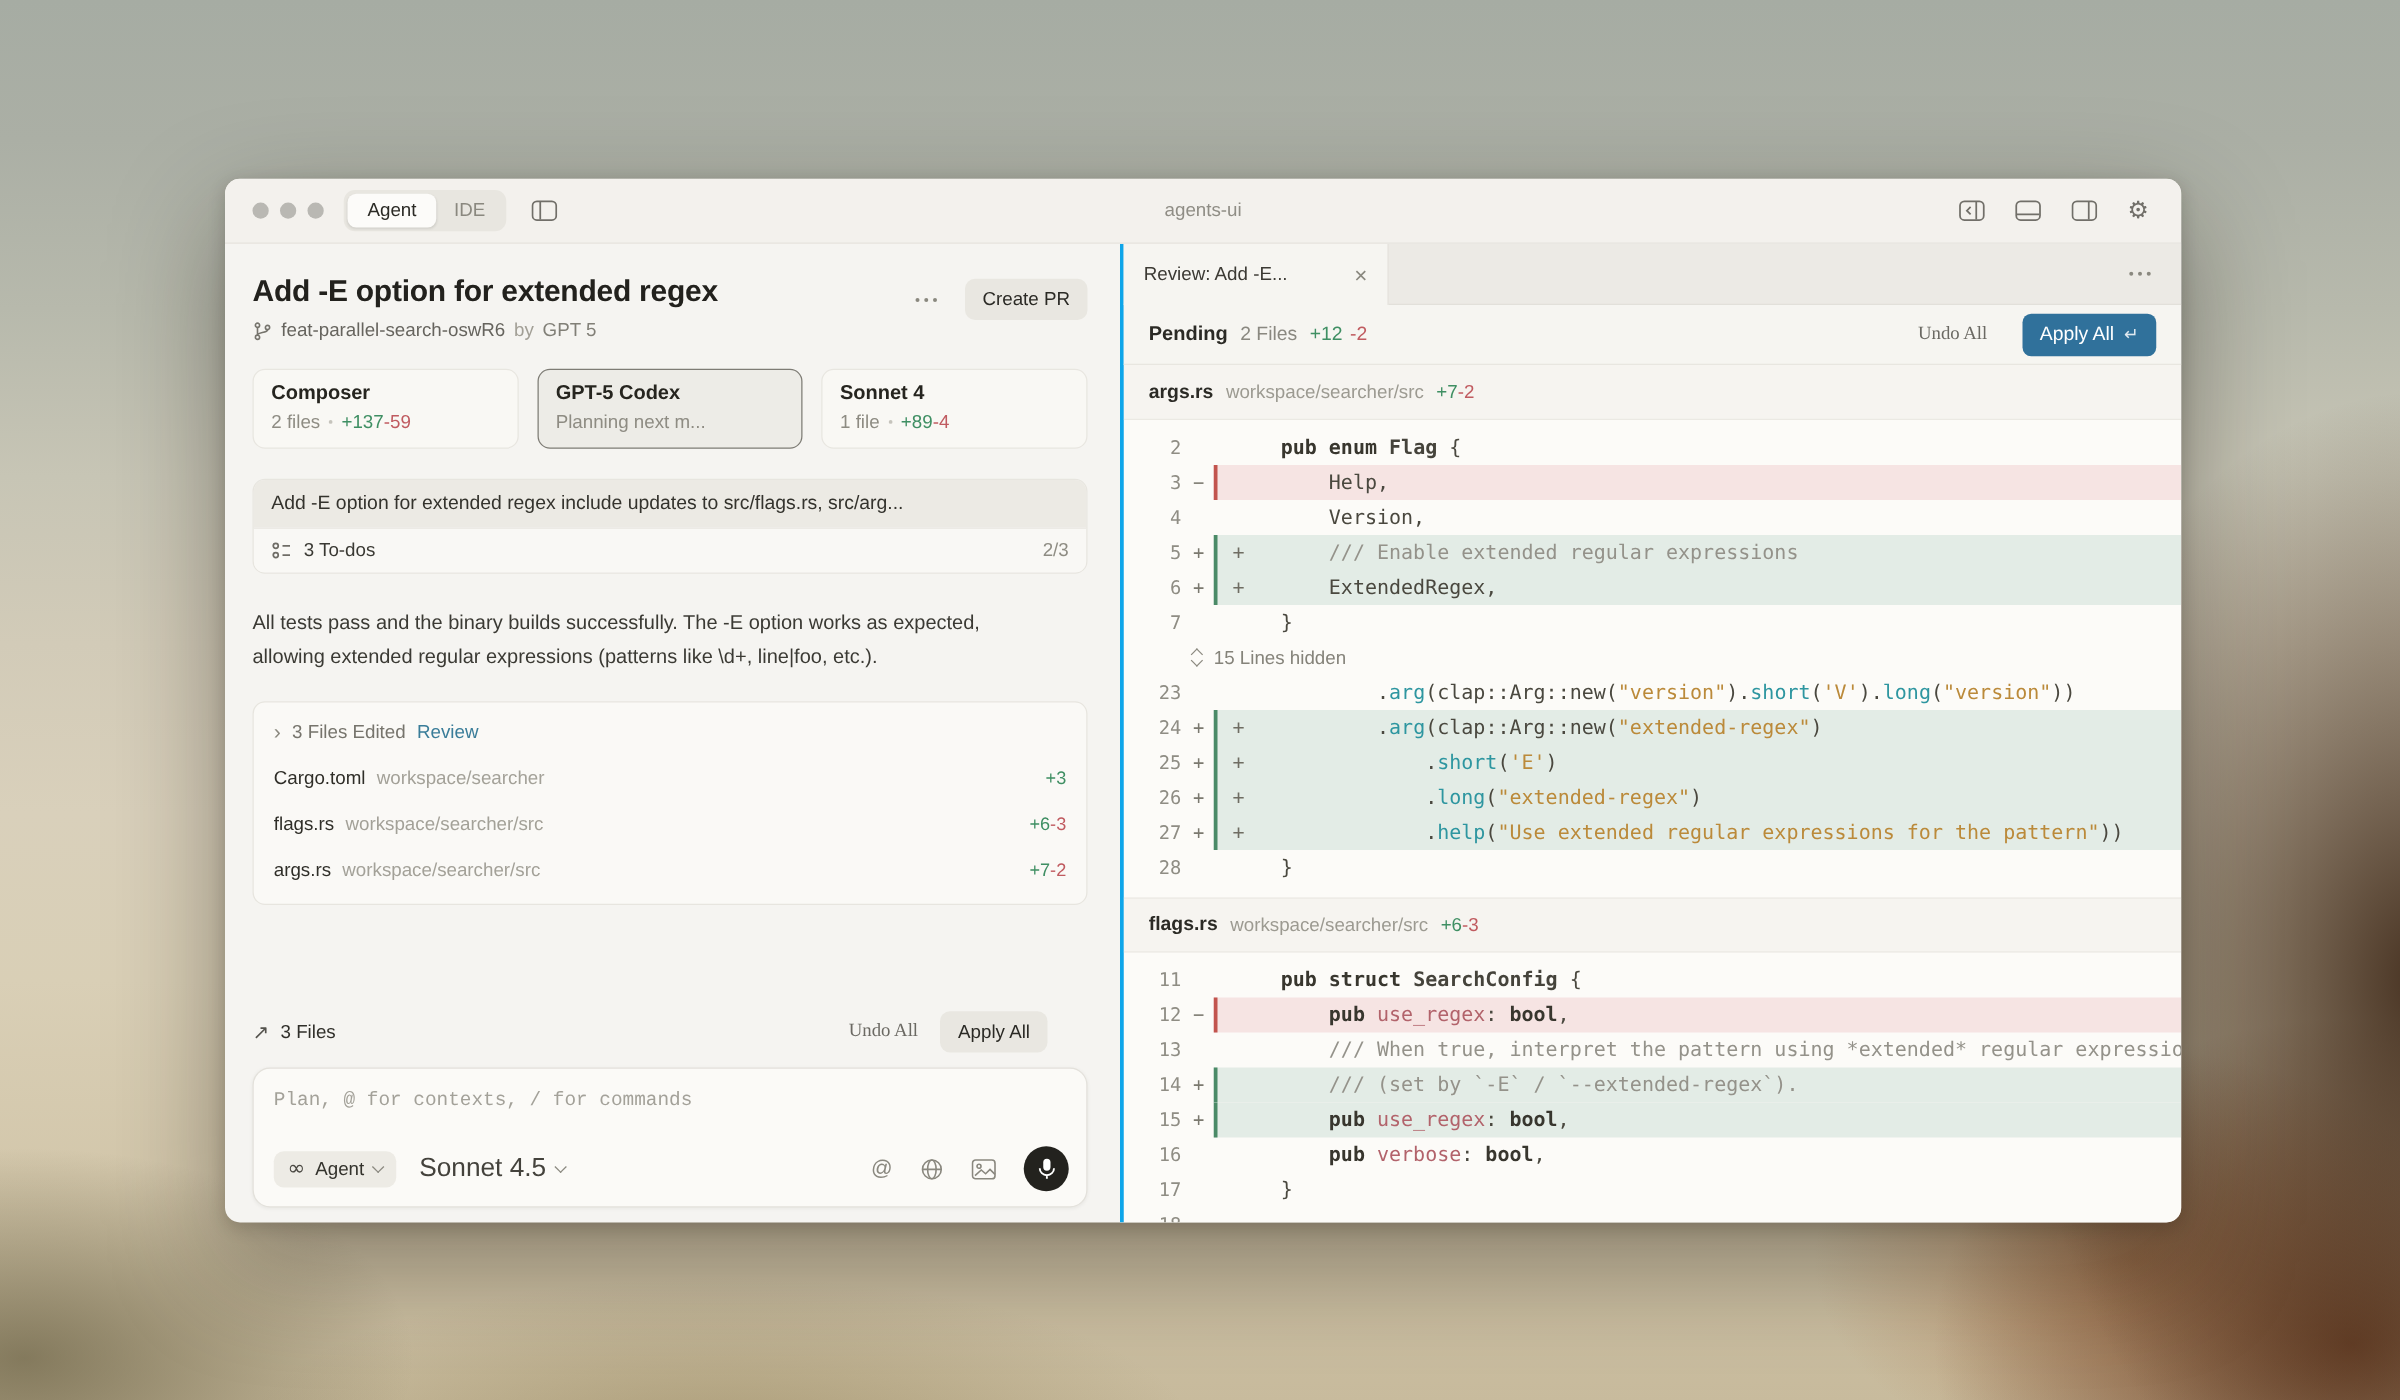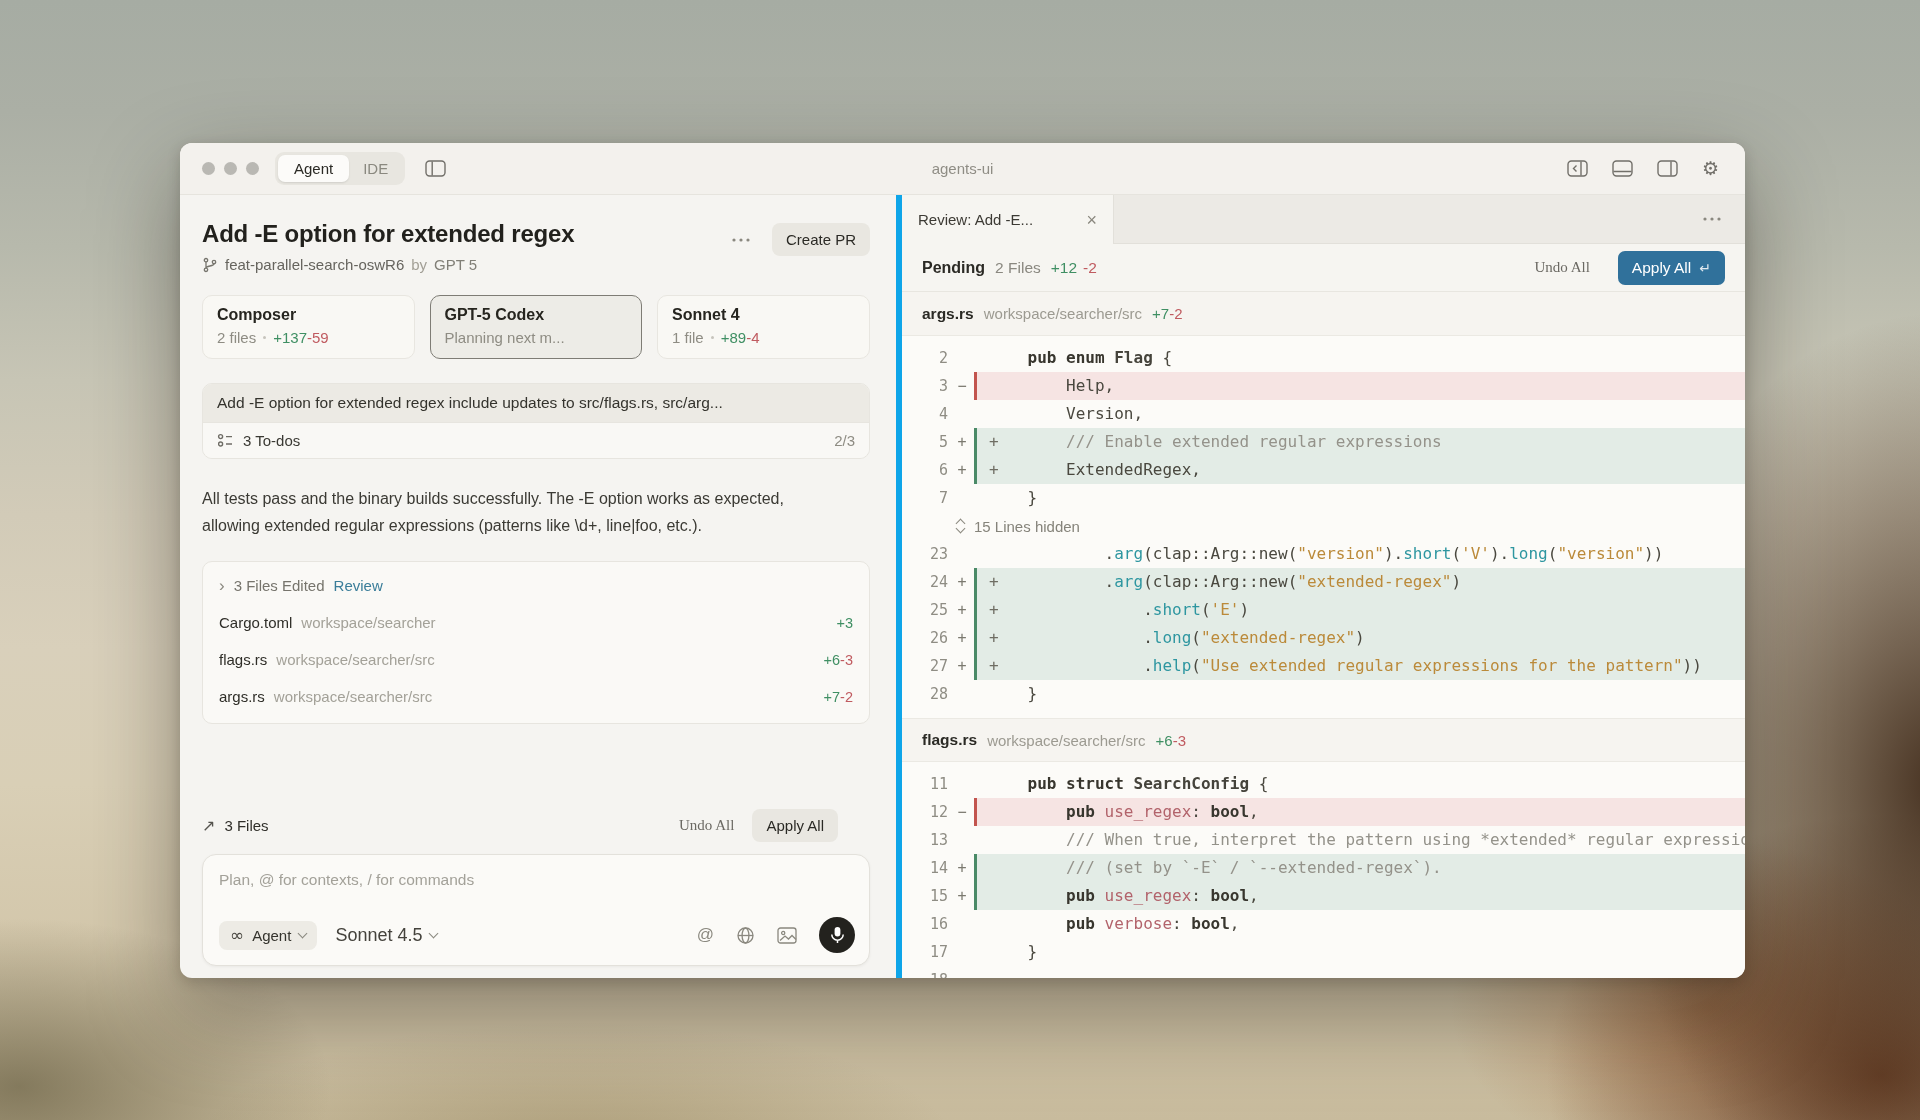--- a/index.html
+++ b/index.html
@@ -30,21 +30,21 @@
   .seg .on{ background:#fcfbf9; border:none; border-radius:7px; padding:5px 16px; font-size:15px; font-weight:500; color:#2b2a25; box-shadow:0 1px 2px rgba(0,0,0,.10); font-family:inherit;}
   .seg .off{ background:transparent; border:none; padding:5px 14px; font-size:15px; color:#8a887f; font-family:inherit;}
   .icon-btn{ background:none; border:none; display:inline-flex; align-items:center; justify-content:center; padding:4px; cursor:default; }
   .tb-sidebar{ margin-left:16px; }
   .win-title{ position:absolute; left:50%; transform:translateX(-50%); font-size:15px; color:#8f8d85; }
   .tb-right{ margin-left:auto; display:flex; align-items:center; gap:16px; }
   .gear{ font-family:"DejaVu Sans",sans-serif; font-size:19px; color:#716f69; line-height:1; }
   
   .main{ flex:1; display:flex; min-height:0; }
   .left{ width:716px; flex:none; display:flex; flex-direction:column; padding:24px 26px 12px 22px; min-height:0; }
-  .right{ flex:1; min-width:0; display:flex; flex-direction:column; background:#fcfbf8; border-left:6px solid #0ea5e9; }
+  .right{ flex:1; min-width:0; display:flex; flex-direction:column; background:#fcfbf8; border-left:3px solid #0ea5e9; }
   
   .lheader{ display:flex; align-items:flex-start; }
   .lheader .ttl-wrap{ flex:1; min-width:0; }
   h1.session-title{ font-size:24px; font-weight:600; color:#22211d; letter-spacing:-.2px; line-height:30px; }
   .branch-row{ margin-top:7px; display:flex; align-items:center; gap:7px; font-size:15px; }
   .branch-name{ color:#66645e; }
   .by{ color:#a29f96;text-align:right; } .author{ color:#817f77; }
   .lactions{ display:flex; align-items:center; gap:18px; margin-top:4px; }
   .dots-btn svg{ display:block; }
   .btn-gray{ background:#e9e7e1; border:none; border-radius:8px; padding:8px 14px; font-size:15px; font-weight:500; color:#2b2a25; font-family:inherit; }
@@ -74,29 +74,29 @@
   .fc-path{ color:#a3a198; margin-left:9px; }
   .fc-stat{ margin-left:auto; font-size:14.5px; font-weight:500; }
   .spacer{ flex:1; }
   
   .lfooter{ display:flex; align-items:center; height:34px; font-size:15px; padding-right:32px; margin-bottom:12px; }
   .up-arrow{ font-family:"DejaVu Sans",sans-serif; color:#55534e; font-size:16px; }
   .lfooter .count{ color:#2f2e29; font-weight:500; margin-left:9px; }
   .undo{ background:none; border:none; color:#6b6963; font-size:15px; font-family:Liberation Serif, serif; margin-right:18px; }
   
   .composer{ border:1px solid #e3e1db; border-radius:14px; background:#fbfaf7; box-shadow:0 1px 3px rgba(0,0,0,.05); padding:16px 14px 12px 16px; }
-  .composer input{ width:100%; border:none; background:transparent; outline:none; font-size:15.5px; color:#3c3a34; font-family:Liberation Sans, sans-serif; }
+  .composer input{ width:100%; border:none; background:transparent; outline:none; font-size:15.5px; color:#3c3a34; font-family:Liberation Mono, monospace; }
   .composer input::placeholder{ color:#a3a199; }
   .comp-controls{ margin-top:28px; display:flex; align-items:center; }
   .agent-pill{ background:#edebe5; border-radius:8px; padding:6px 11px; display:flex; align-items:center; gap:8px; }
   .inf{ font-family:"DejaVu Sans",sans-serif; font-size:17px; color:#4a4842; line-height:1; }
   .agent-pill .lbl{ font-size:15px; font-weight:500; color:#34332d; }
   .caret{ width:7px; height:7px; border-right:1.6px solid #8a887f; border-bottom:1.6px solid #8a887f; transform:rotate(45deg); margin-top:-4px; }
   .model-select{ display:flex; align-items:center; gap:8px; margin-left:18px; }
-  .model-select .lbl{ font-size:18px; color:#44423c; }
+  .model-select .lbl{ font-size:21px; color:#44423c; }
   .comp-icons{ margin-left:auto; display:flex; align-items:center; gap:22px; }
   .at{ font-size:17px; color:#8a887f; }
   .mic-btn{ width:36px; height:36px; border-radius:50%; background:#23221e; border:none; display:flex; align-items:center; justify-content:center; }
   
   .tabstrip{ height:49px; flex:none; background:#eceae5; border-bottom:1px solid #e2e0da; display:flex; align-items:stretch; }
   .tab{ width:212px; background:#f6f5f1; border-right:1px solid #e2e0da; margin-bottom:-1px; display:flex; align-items:center; gap:12px; padding:0 16px; }
   .tab-title{ font-size:15px; color:#3c3a34; white-space:nowrap; overflow:hidden; flex:1; }
   .tab-close{ background:none; border:none; font-size:18px; color:#8a887f; line-height:1; padding:0; }
   .strip-dots{ margin-left:auto; margin-right:24px; align-self:center; }
   .review-toolbar{ height:48px; flex:none; background:#f6f5f1; border-bottom:1px solid #e8e6e0; display:flex; align-items:center; padding:0 20px; gap:10px; }

